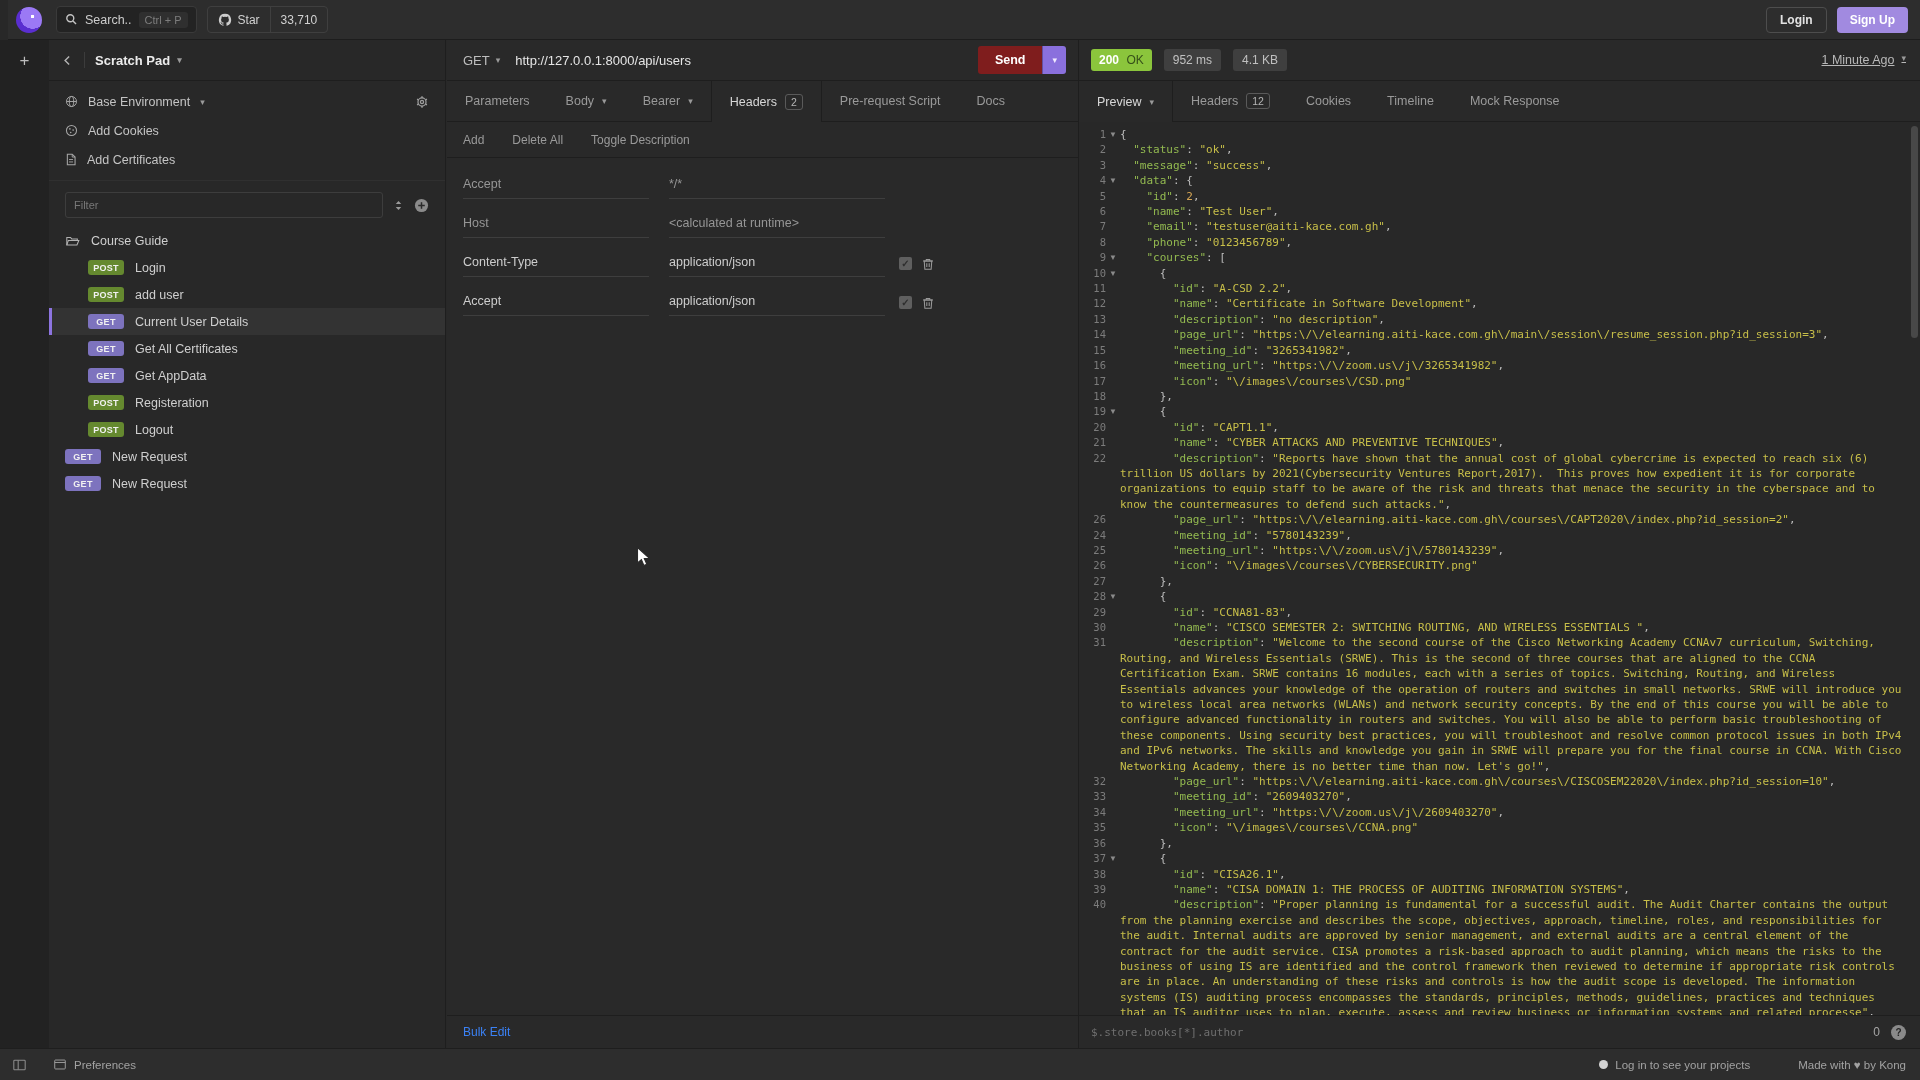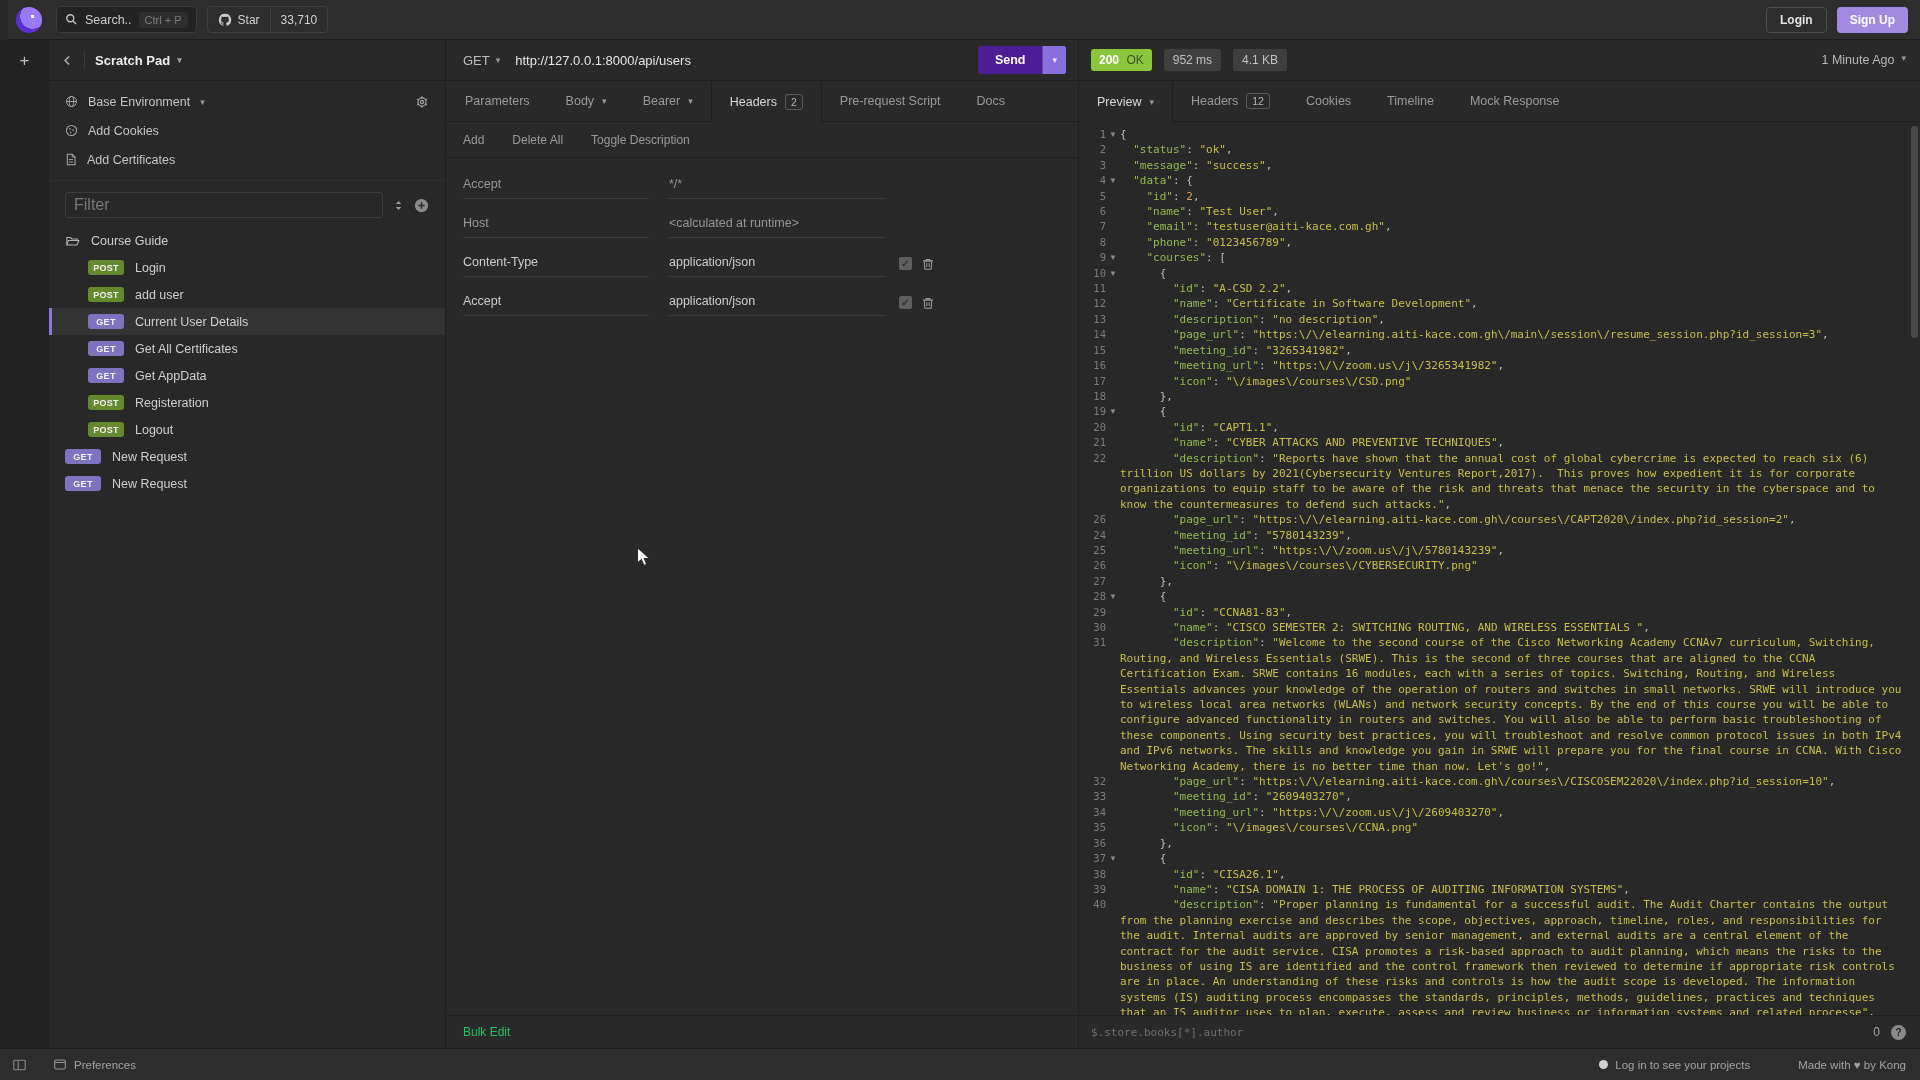--- a/index.html
+++ b/index.html
@@ -31,67 +31,67 @@
   
   .ws-header { height:41px; display:flex; align-items:center; border-bottom:1px solid #1e1e1e; padding:0 12px; gap:10px; flex:none; }
   .ws-sep { width:1px; height:16px; background:#3c3c3c; }
   .ws-title { font-size:13px; font-weight:bold; color:#ececec; display:flex; align-items:center; gap:7px; cursor:pointer; }
   .caret { font-size:9px; color:#9a9a9a; }
   .side-row { height:29px; display:flex; align-items:center; gap:10px; padding:0 16px; font-size:12.5px; color:#c4c4c4; cursor:pointer; }
   .side-row:first-of-type { margin-top:6px; }
   .side-top { border-bottom:1px solid #303030; padding-bottom:6px; flex:none; }
   .row-spacer { flex:1; }
   .filterrow { display:flex; align-items:center; gap:9px; padding:11px 16px 9px 16px; flex:none; }
-  .filterinput { flex:1; height:26px; background:transparent; border:1px solid #3d3d3d; border-radius:3px; color:#cfcfcf; font-size:16px; padding:0 8px; font-family:inherit; }
+  .filterinput { flex:1; height:26px; background:transparent; border:1px solid #3d3d3d; border-radius:3px; color:#cfcfcf; font-size:11px; padding:0 8px; font-family:inherit; }
   .filterinput::placeholder { color:#787878; }
   .icon-btn { cursor:pointer; display:flex; align-items:center; }
   .req-list { flex:1; overflow:hidden; }
   .req-row { height:27px; display:flex; align-items:center; gap:11px; font-size:12.5px; color:#cfcfcf; cursor:pointer; position:relative; }
   .req-row.folder { padding-left:16px; }
   .req-row.ind1 { padding-left:39px; }
   .req-row.ind0 { padding-left:16px; }
   .req-row.selected { background:#333333; }
   .req-row.selected::before { content:""; position:absolute; left:0; top:0; bottom:0; width:3px; background:#8d74e0; }
   .method { width:36px; height:15px; border-radius:3px; font-size:9px; font-weight:bold; color:#f1f1f1; display:flex; align-items:center; justify-content:center; letter-spacing:.3px; flex:none; }
   .m-get { background:#7d73be; }
   .m-post { background:#65892f; }
 
   
   .urlbar { height:41px; display:flex; align-items:center; border-bottom:1px solid #1e1e1e; flex:none; }
   .urlbar .method-lbl { font-size:13px; color:#bdbdbd; margin-left:16px; display:flex; align-items:center; gap:6px; cursor:pointer; }
   .urlbar .url { font-size:13px; color:#e5e5e5; margin-left:15px; cursor:text; }
   .sendbtn { display:flex; margin-right:12px; cursor:pointer; }
-  .sendbtn .s1 { background:#4c1d95; color:#fff; font-weight:bold; font-size:12.5px; padding:7px 17px; border-radius:3px 0 0 3px; }
+  .sendbtn .s1 { background:#7f1d1d; color:#fff; font-weight:bold; font-size:12.5px; padding:7px 17px; border-radius:3px 0 0 3px; }
   .sendbtn .s2 { background:#8a70dd; color:#f0eaff; font-size:9px; padding:7px 9px; display:flex; align-items:center; border-left:1px solid rgba(0,0,0,.28); border-radius:0 3px 3px 0; }
   .tabs { height:41px; display:flex; align-items:stretch; border-bottom:1px solid #1e1e1e; flex:none; }
   .tab { display:flex; align-items:center; gap:8px; padding:0 18px; font-size:12.5px; color:#9a9a9a; cursor:pointer; }
   .tab.active { color:#d8d8d8; border-left:1px solid #1e1e1e; border-right:1px solid #1e1e1e; margin-bottom:-1px; background:#292929; }
   .tab.active.first { border-left:none; }
   .tab .tbadge { border:1px solid #5a5a5a; border-radius:3px; font-size:10.5px; color:#b5b5b5; padding:1px 5px; }
   .kv-toolbar { height:36px; display:flex; align-items:center; border-bottom:1px solid #1e1e1e; flex:none; }
   .kv-toolbar .tbtn { font-size:12px; color:#9a9a9a; padding:0 14px; cursor:pointer; }
   .kv-toolbar .tbtn:first-child { padding-left:16px; }
   .kv-area { flex:1; padding-top:8px; }
   .kv-row { height:39px; display:flex; align-items:center; padding-left:16px; }
   .kv-cell { border-bottom:1px solid #3e3e3e; height:26px; display:flex; align-items:flex-start; font-size:12.5px; padding-top:4px; cursor:text; }
   .kv-name { width:186px; margin-right:20px; }
   .kv-val { width:216px; margin-right:14px; }
   .kv-row.ro .kv-cell { color:#969696; }
   .kv-row.rw .kv-cell { color:#cdcdcd; }
   .cbx { width:13px; height:13px; background:#5f5f5f; border-radius:2px; color:#2e2e2e; font-size:10px; font-weight:bold; display:flex; align-items:center; justify-content:center; margin-right:10px; cursor:pointer; }
   .bulkbar { height:33px; border-top:1px solid #1e1e1e; display:flex; align-items:center; flex:none; }
-  .bulkbar span { font-size:12px; color:#22c55e; padding-left:16px; cursor:pointer; }
+  .bulkbar span { font-size:12px; color:#3b82f6; padding-left:16px; cursor:pointer; }
 
   
   .metabar { height:41px; display:flex; align-items:center; border-bottom:1px solid #1e1e1e; flex:none; }
   .badge-status { margin-left:12px; background:#8bc53c; border-radius:3px; padding:4px 8px; font-size:12px; cursor:default; }
   .badge-status .code { color:#ffffff; font-weight:bold; }
   .badge-status .txt { color:#36511a; margin-left:4px; }
   .badge-gray { margin-left:12px; background:#3f3f3f; border-radius:3px; padding:4px 9px; font-size:12px; color:#c0c0c0; }
-  .agemenu { font-size:12.5px; color:#b8b8b8; padding-right:14px; display:flex; align-items:flex-start; gap:7px; cursor:pointer; }
+  .agemenu { font-size:12.5px; color:#b8b8b8; padding-right:14px; display:flex; align-items:flex-start; gap:7px; cursor:pointer;text-decoration:underline; }
   .codewrap { flex:1; position:relative; overflow:hidden; padding-top:5px; background:#282828; }
   .cl { display:flex; line-height:15.4px; }
   .ln { width:27px; text-align:right; color:#7c7c7c; font-family:"DejaVu Sans Mono",monospace; font-size:10.5px; flex:none; }
   .fa { width:14px; text-align:center; color:#8a8a8a; font-size:8px; flex:none; cursor:pointer; }
   .ct { flex:1; white-space:pre-wrap; word-break:break-word; font-family:"DejaVu Sans Mono",monospace; font-size:11px; color:#bdbdbd; padding-right:16px; }
   .ck { color:#93ba50; }
   .cs { color:#c8bf49; }
   .cn { color:#d7a755; }
   .cp { color:#bdbdbd; }
   .vscroll { position:absolute; top:4px; right:2px; width:7px; height:212px; background:#484848; border-radius:4px; cursor:grab; }

